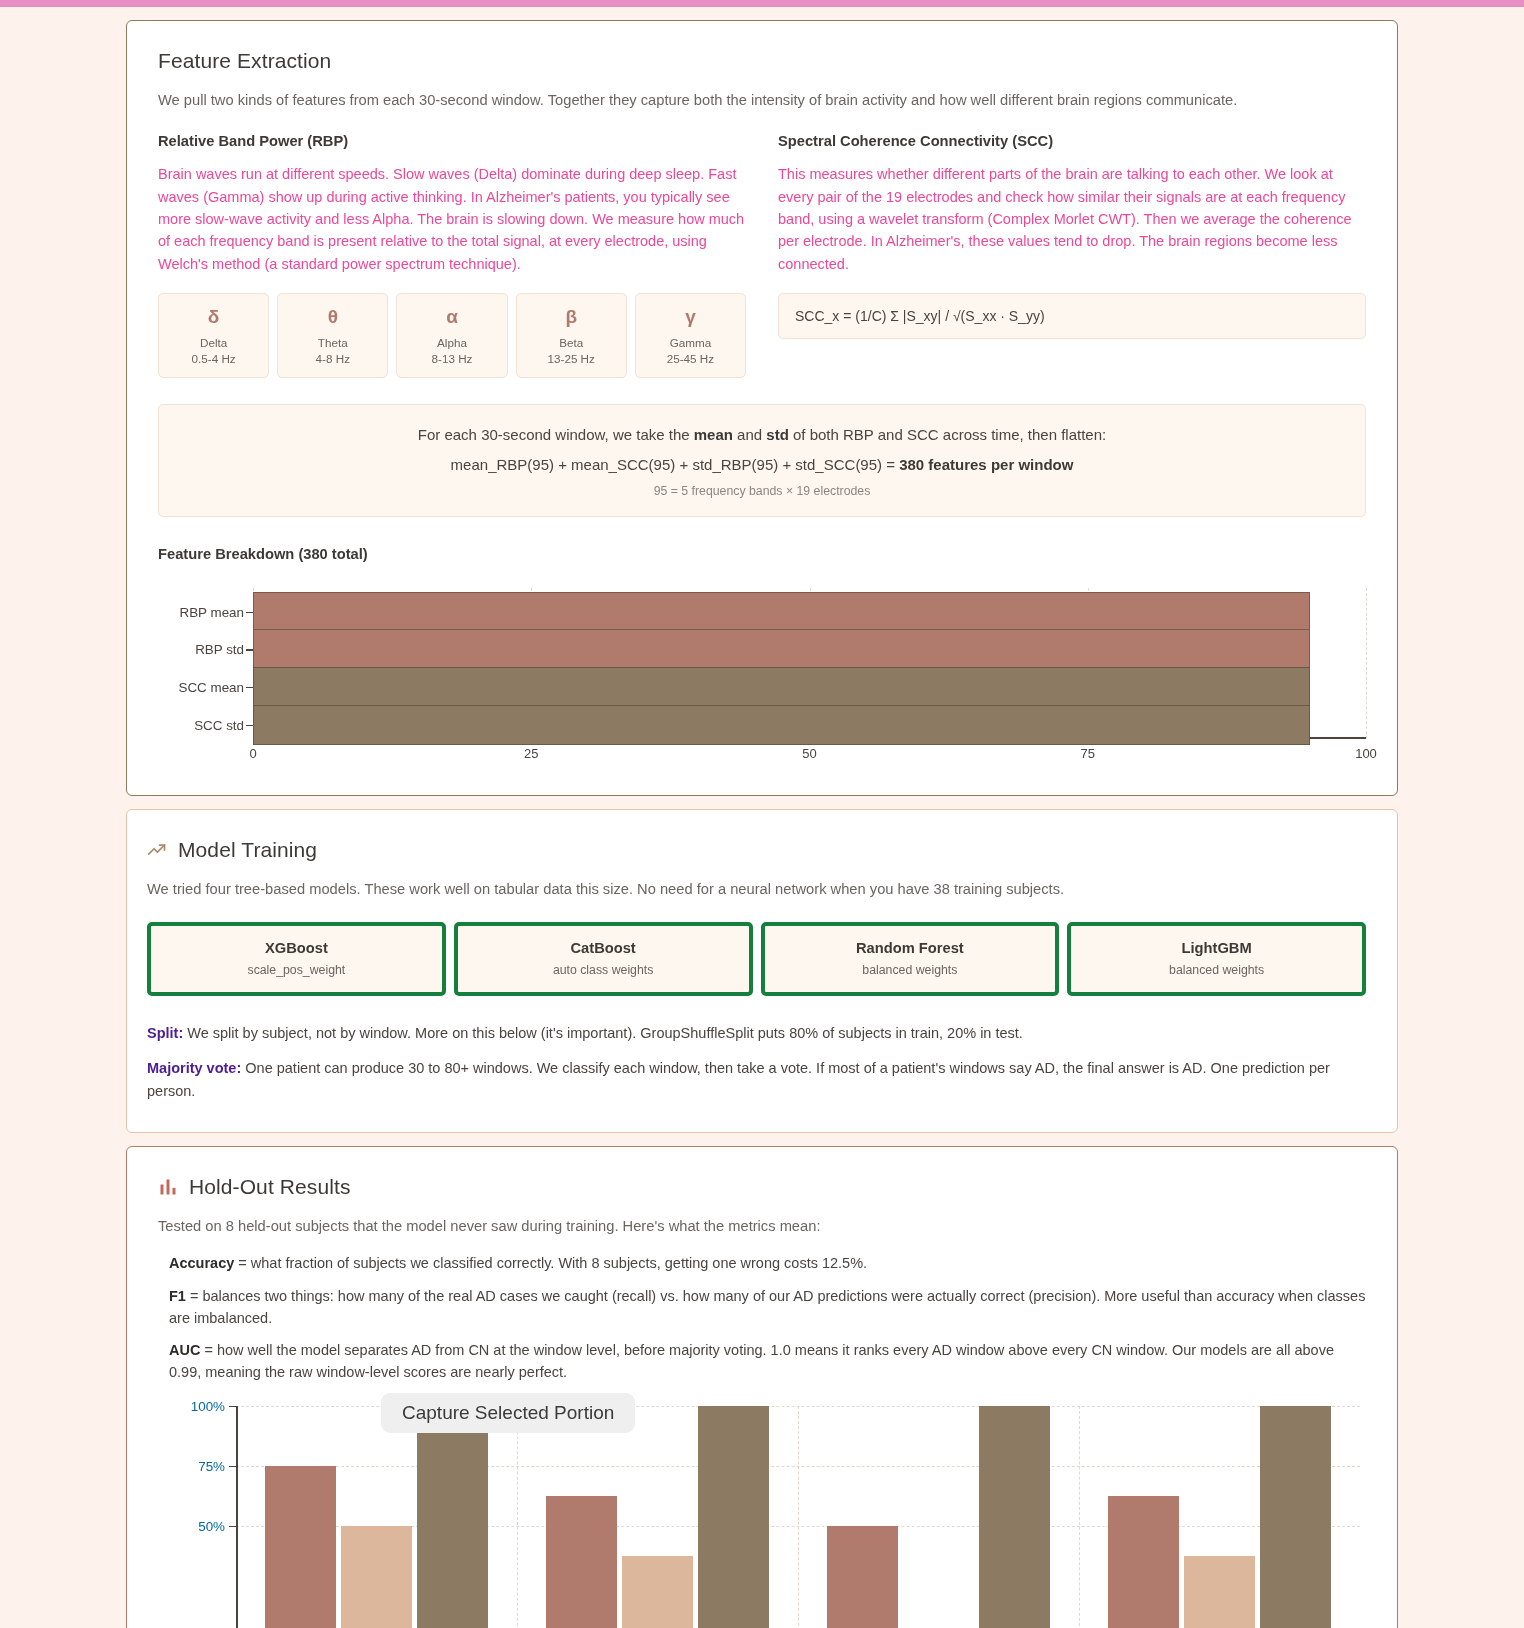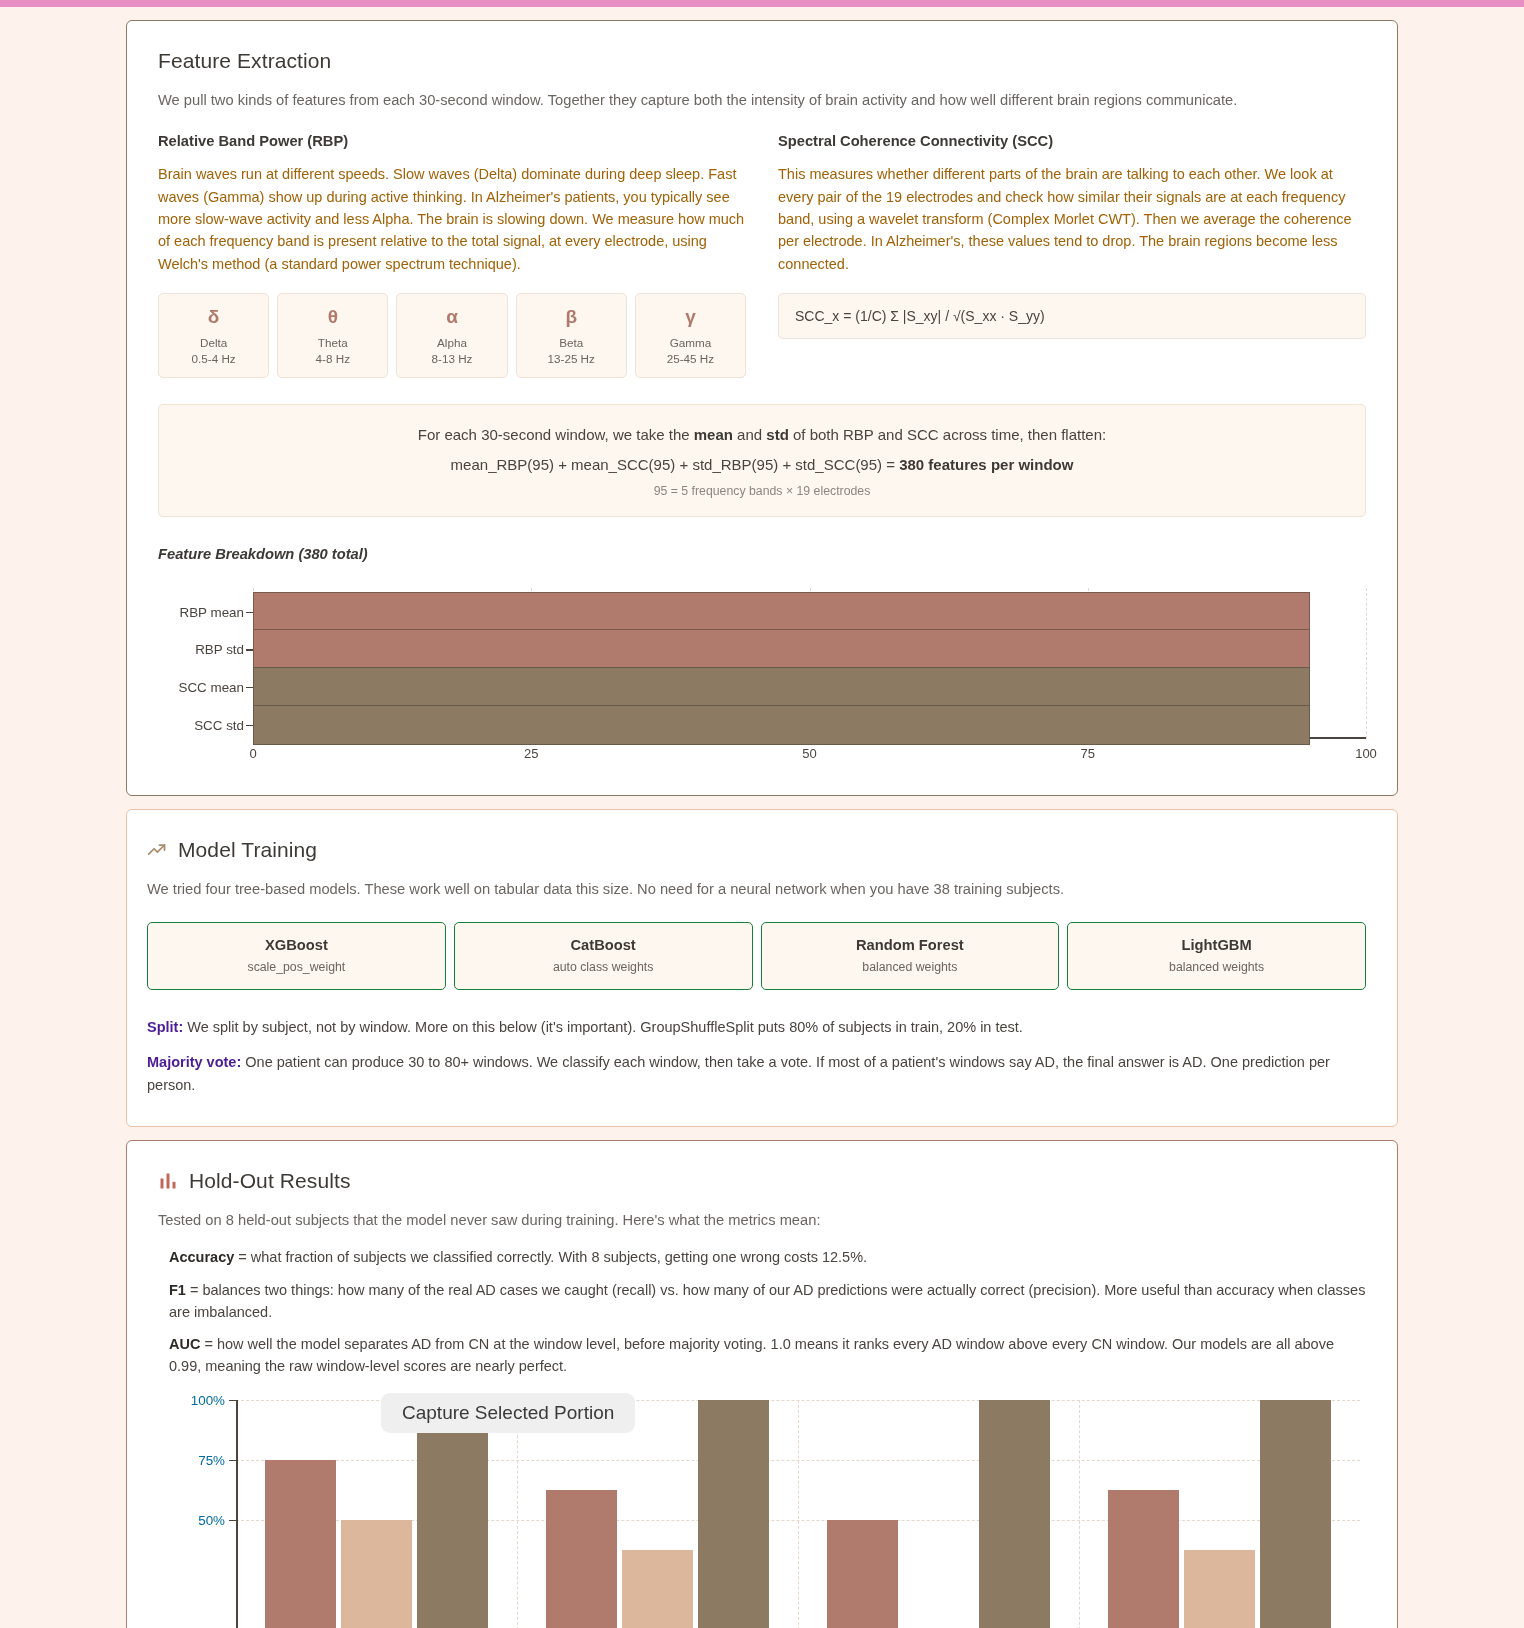--- a/index.html
+++ b/index.html
@@ -32,21 +32,21 @@
   }
   .sec-title-row { display:flex; align-items:center; gap:11px; margin:0 0 16px 0; }
   .sec-title-row h2 { margin:0; }
   .icon-sq { width:20px; height:20px; flex:0 0 20px; display:block; }
 
   p.lead { font-size:14.7px; color:#6b6560; margin:0 0 22px 0; line-height:1.5; }
 
   .two-col { display:flex; gap:32px; }
   .col { flex:1 1 0; min-width:0; }
   h3.sub { font-size:14.7px; font-weight:700; color:#3d3935; margin:0 0 14px 0; }
-  p.body { font-size:14.5px; color:#a16207; line-height:1.55; margin:0 0 18px 0; }
+  p.body { font-size:14.5px; color:#ec4899; line-height:1.55; margin:0 0 18px 0; }
 
   .bands { display:flex; gap:8px; margin-top:4px; }
   .band {
     flex:1 1 0; background:#fdf7f0; border:1px solid #f0e2d4;
     border-radius:5px; padding:11px 4px 12px 4px; text-align:center;
   }
   .band .glyph { font-size:19px; font-weight:700; color:#b07a6d; line-height:1.25; }
   .band .nm { font-size:11.7px; color:#6b6560; margin-top:7px; }
   .band .hz { font-size:11.7px; color:#6b6560; margin-top:3px; }
 
@@ -57,41 +57,41 @@
 
   .highlight {
     margin-top:26px; background:#fdf7f0; border:1px solid #f0e2d4;
     border-radius:5px; padding:19px 16px 18px 16px; text-align:center;
   }
   .highlight .l1 { font-size:15px; color:#4a443f; line-height:1.5; }
   .highlight .l2 { font-size:15px; color:#4a443f; margin-top:9px; }
   .highlight .l3 { font-size:12.3px; color:#8c8680; margin-top:11px; }
   .highlight b { font-weight:700; color:#3d3935; }
 
-  h3.chart-title { font-size:14.7px; font-weight:700; margin:29px 0 6px 0; color:#3d3935;font-style:italic; }
+  h3.chart-title { font-size:14.7px; font-weight:700; margin:29px 0 6px 0; color:#3d3935; }
 
   
   .hchart { position:relative; height:185px; margin-top:18px; }
   .hplot { position:absolute; left:95px; right:0; top:8px; bottom:26px; }
   .hgrid { position:absolute; inset:0; }
   .hgrid .v { position:absolute; top:0; bottom:0; width:0; border-left:1.3px dashed #e3d8cc; }
   .haxis { position:absolute; left:0; right:0; bottom:0; height:1.6px; background:#4a443f; }
   .hrow { position:absolute; left:0; height:40px; }
   .hrow .bar { height:100%; border:1px solid rgba(60,50,40,.45); }
   .hlabel {
     position:absolute; right:calc(100% + 9px); top:50%; transform:translateY(-50%);
     font-size:13.4px; color:#4a443f; white-space:nowrap;
   }
   .htick-mark { position:absolute; right:100%; top:50%; width:7px; height:1.4px; background:#4a443f; }
   .hticklabel { position:absolute; top:100%; margin-top:7px; transform:translateX(-50%); font-size:13px; color:#4a443f; }
 
   
   .models { display:flex; gap:8px; margin:4px 0 26px 0; }
   .mcard {
-    flex:1 1 0; background:#fdf7f0; border:1px solid #15803d; border-radius:5px;
+    flex:1 1 0; background:#fdf7f0; border:4px solid #15803d; border-radius:5px;
     padding:14px 6px 15px 6px; text-align:center;
   }
   .mcard .mname { font-size:14.7px; font-weight:700; color:#3d3935; }
   .mcard .msub { font-size:12.3px; color:#6b6560; margin-top:7px; }
 
   p.note { font-size:14.5px; color:#4a443f; line-height:1.55; margin:0 0 13px 0; }
   p.note b { font-weight:700; color:#4c1d95; }
   p.note:last-child { margin-bottom:0; }
 
   p.metric { font-size:14.5px; color:#4a443f; line-height:1.5; margin:0 0 11px 0; padding-left:11px; }

